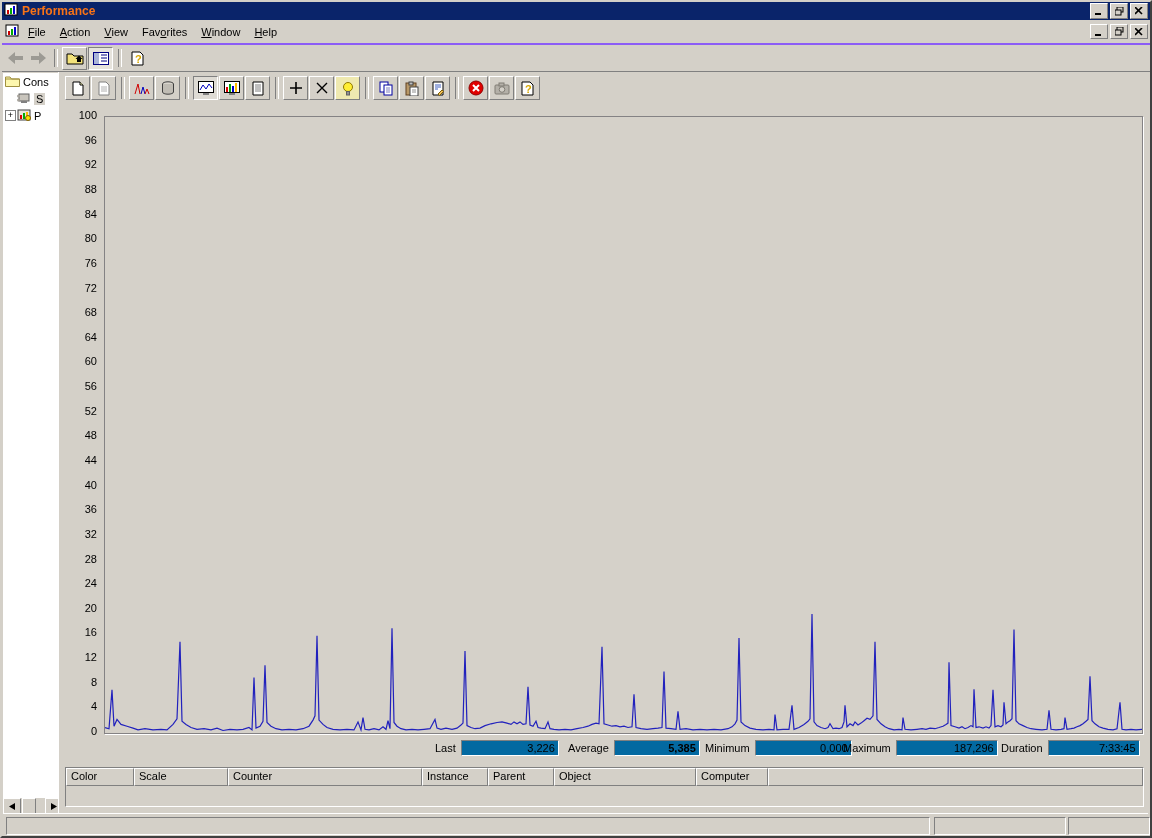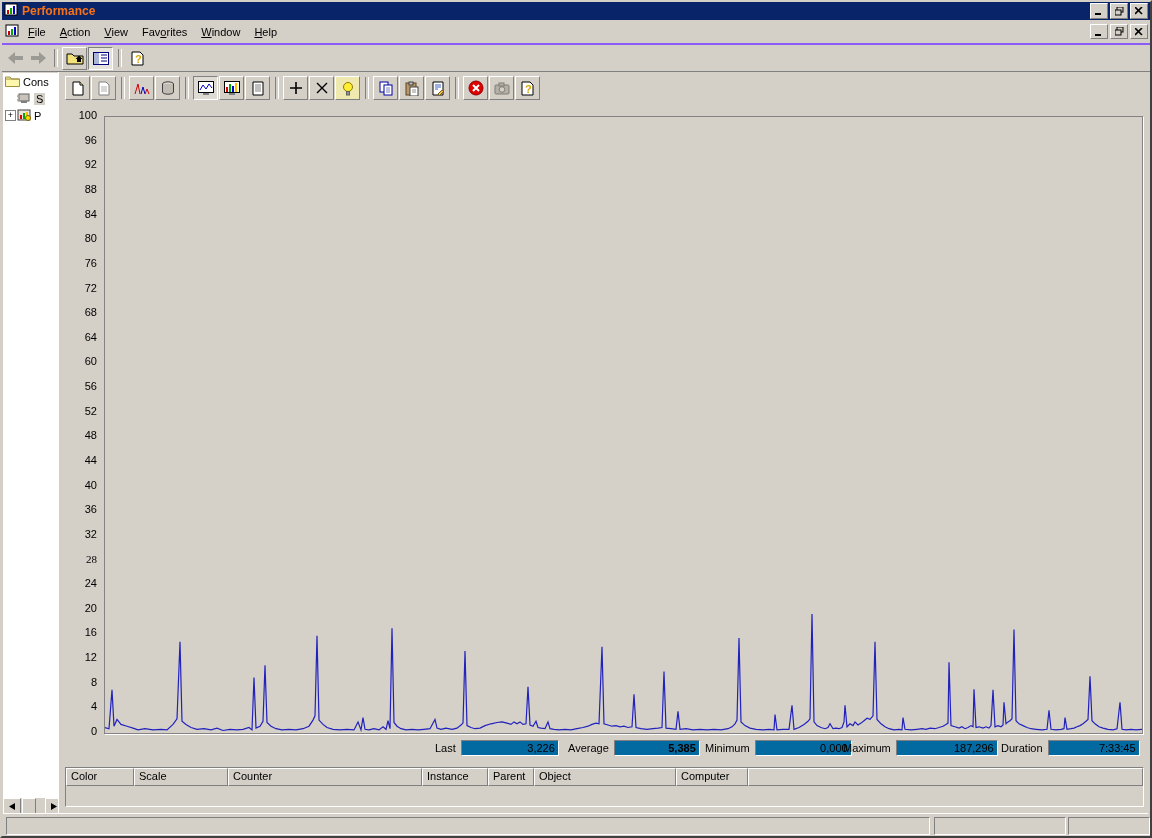--- a/index.html
+++ b/index.html
@@ -76,21 +76,21 @@
   
   #legend{position:absolute;left:2px;top:695px;width:1077px;height:38px;
           border:1px solid;border-color:#808080 #ffffff #ffffff #808080;background:#d4d0c8;}
   #leghead{display:flex;height:18px;}
   .hcell{background:#d4d0c8;border:1px solid;border-color:#ffffff #808080 #808080 #ffffff;
          padding:1px 4px;box-sizing:border-box;white-space:nowrap;overflow:hidden;flex:none;}
   .hfill{flex:1;}
   #legrow{display:flex;height:17px;background:#0a246a;color:#ffffff;align-items:center;
           border:1px dotted #c0c0c0;box-sizing:border-box;}
   .rcell{padding:0 4px;box-sizing:border-box;white-space:nowrap;overflow:hidden;flex:none;}
-  .c0{width:68px}.c1{width:94px}.c2{width:194px}.c3{width:66px}.c4{width:46px}.c5{width:142px}.c6{width:72px}
+  .c0{width:68px}.c1{width:94px}.c2{width:194px}.c3{width:66px}.c4{width:66px}.c5{width:142px}.c6{width:72px}
   .swatch{height:2px;width:58px;margin-left:3px;}
 
   
   #statusbar{position:absolute;left:2px;right:2px;bottom:2px;height:20px;background:#d4d0c8;
              border-top:1px solid #ffffff;}
   .spanel{position:absolute;top:3px;height:16px;background:#d4d0c8;
           border:1px solid;border-color:#808080 #ffffff #ffffff #808080;}
 </style>
 </head>
 <body>
@@ -375,21 +375,21 @@
           <div class="ytick" style="top: 234.1px;">68</div>
           <div class="ytick" style="top: 258.8px;">64</div>
           <div class="ytick" style="top: 283.4px;">60</div>
           <div class="ytick" style="top: 308px;">56</div>
           <div class="ytick" style="top: 332.7px;">52</div>
           <div class="ytick" style="top: 357.3px;">48</div>
           <div class="ytick" style="top: 382px;">44</div>
           <div class="ytick" style="top: 406.6px;">40</div>
           <div class="ytick" style="top: 431.2px;">36</div>
           <div class="ytick" style="top: 455.9px;">32</div>
-          <div class="ytick" style="top: 480.5px; font-family: Liberation Serif, serif;">28</div>
+          <div class="ytick" style="top: 480.5px;">28</div>
           <div class="ytick" style="top: 505.2px;">24</div>
           <div class="ytick" style="top: 529.8px;">20</div>
           <div class="ytick" style="top: 554.4px;">16</div>
           <div class="ytick" style="top: 579.1px;">12</div>
           <div class="ytick" style="top: 603.7px;">8</div>
           <div class="ytick" style="top: 628.4px;">4</div>
           <div class="ytick" style="top: 653px;">0</div>
         </div>
 
       <div id="plot">

